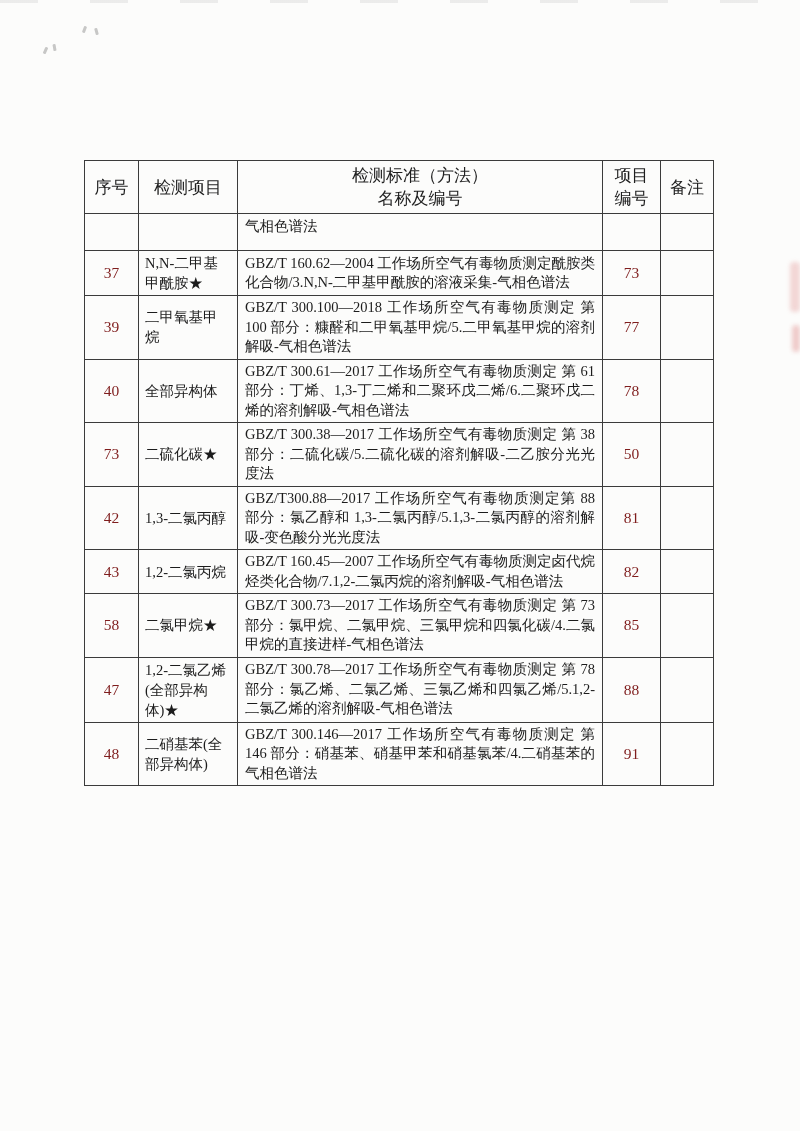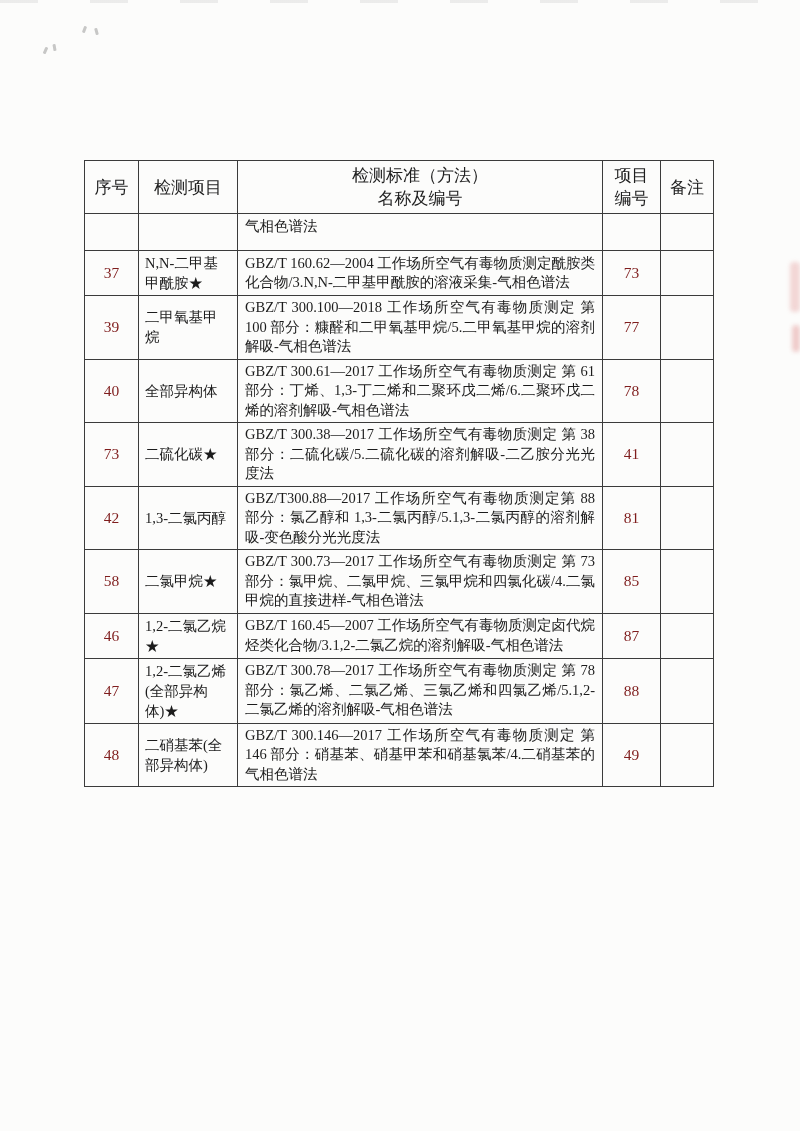--- a/index.html
+++ b/index.html
@@ -114,52 +114,52 @@
       <td class="idx">40</td>
       <td class="item">全部异构体</td>
       <td class="std">GBZ/T 300.61—2017 工作场所空气有毒物质测定 第 61 部分：丁烯、1,3-丁二烯和二聚环戊二烯/6.二聚环戊二烯的溶剂解吸-气相色谱法</td>
       <td class="no">78</td>
       <td class="rmk"></td>
     </tr>
     <tr>
       <td class="idx">73</td>
       <td class="item">二硫化碳★</td>
       <td class="std">GBZ/T 300.38—2017 工作场所空气有毒物质测定 第 38 部分：二硫化碳/5.二硫化碳的溶剂解吸-二乙胺分光光度法</td>
-      <td class="no">41</td>
+      <td class="no">50</td>
       <td class="rmk"></td>
     </tr>
     <tr>
       <td class="idx">42</td>
       <td class="item">1,3-二氯丙醇</td>
       <td class="std">GBZ/T300.88—2017 工作场所空气有毒物质测定第 88 部分：氯乙醇和 1,3-二氯丙醇/5.1,3-二氯丙醇的溶剂解吸-变色酸分光光度法</td>
       <td class="no">81</td>
       <td class="rmk"></td>
     </tr>
     <tr>
+      <td class="idx">43</td>
+      <td class="item">1,2-二氯丙烷</td>
+      <td class="std">GBZ/T 160.45—2007 工作场所空气有毒物质测定卤代烷烃类化合物/7.1,2-二氯丙烷的溶剂解吸-气相色谱法</td>
+      <td class="no">82</td>
+      <td class="rmk"></td>
+    </tr>
+    <tr>
       <td class="idx">58</td>
       <td class="item">二氯甲烷★</td>
       <td class="std">GBZ/T 300.73—2017 工作场所空气有毒物质测定 第 73 部分：氯甲烷、二氯甲烷、三氯甲烷和四氯化碳/4.二氯甲烷的直接进样-气相色谱法</td>
       <td class="no">85</td>
-      <td class="rmk"></td>
-    </tr>
-    <tr>
-      <td class="idx">46</td>
-      <td class="item">1,2-二氯乙烷★</td>
-      <td class="std">GBZ/T 160.45—2007 工作场所空气有毒物质测定卤代烷烃类化合物/3.1,2-二氯乙烷的溶剂解吸-气相色谱法</td>
-      <td class="no">87</td>
       <td class="rmk"></td>
     </tr>
     <tr>
       <td class="idx">47</td>
       <td class="item">1,2-二氯乙烯(全部异构体)★</td>
       <td class="std">GBZ/T 300.78—2017 工作场所空气有毒物质测定 第 78 部分：氯乙烯、二氯乙烯、三氯乙烯和四氯乙烯/5.1,2-二氯乙烯的溶剂解吸-气相色谱法</td>
       <td class="no">88</td>
       <td class="rmk"></td>
     </tr>
     <tr>
       <td class="idx">48</td>
       <td class="item">二硝基苯(全部异构体)</td>
       <td class="std">GBZ/T 300.146—2017 工作场所空气有毒物质测定 第 146 部分：硝基苯、硝基甲苯和硝基氯苯/4.二硝基苯的气相色谱法</td>
-      <td class="no">49</td>
+      <td class="no">91</td>
       <td class="rmk"></td>
     </tr>
   </tbody>
 </table>
 
 </body></html>

